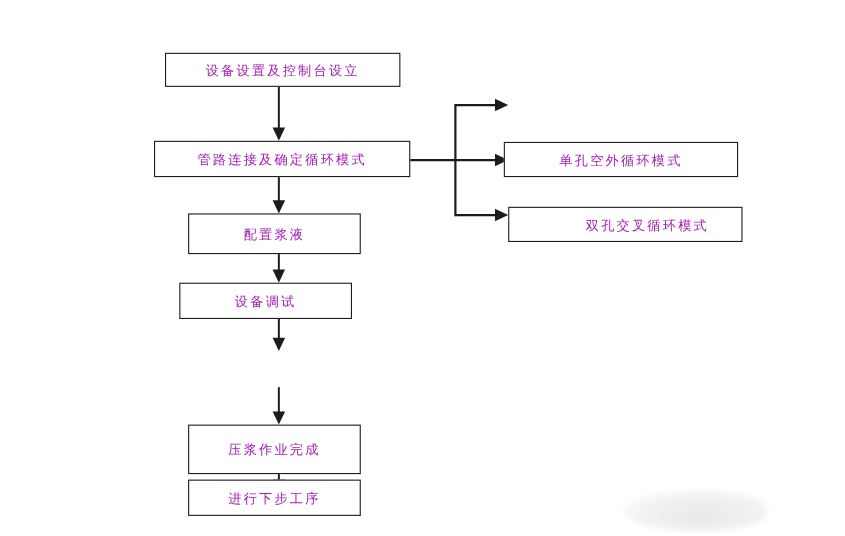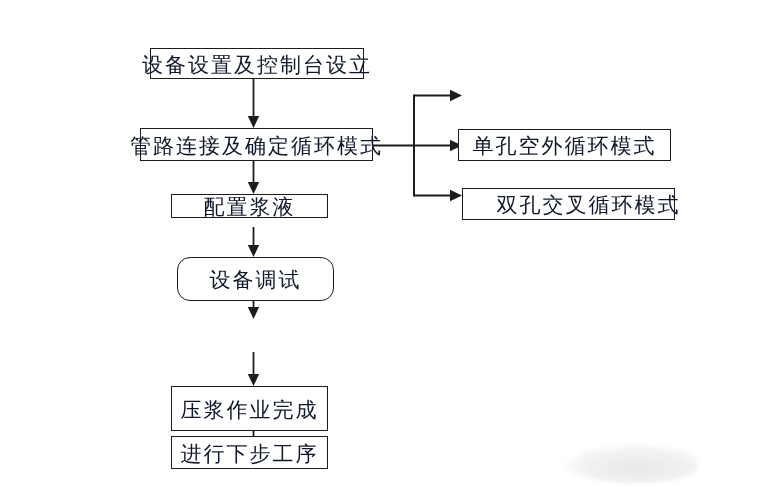--- a/index.html
+++ b/index.html
@@ -25,32 +25,32 @@
   .node {
     position: absolute;
     box-sizing: border-box;
     border: 1.5px solid #1c1c1c;
     background: #ffffff;
     display: flex;
     align-items: center;
     justify-content: center;
   }
   .node-label {
-    font-size: 21px;
-    color: #0f172a;
+    font-size: 12px;
+    color: #a21caf;
     letter-spacing: 2px;
     white-space: nowrap;
     line-height: 1;
     padding-top: 1px;
   }
   
   .n-setup     { left: 150px; top: 48px;  width: 214px; height: 31px; }
   .n-pipeline  { left: 140px; top: 128px; width: 233px; height: 33px; }
-  .n-slurry    { left: 171px; top: 194px; width: 157px; height: 24px; }
-  .n-debug     { left: 177px; top: 257px; width: 157px; height: 44px; border-radius: 13px; }
+  .n-slurry    { left: 171px; top: 194px; width: 157px; height: 37px; }
+  .n-debug     { left: 163px; top: 257px; width: 157px; height: 33px; }
   .n-grouting  { left: 171px; top: 319px; width: 157px; height: 33px; }
   .n-complete  { left: 171px; top: 386px; width: 157px; height: 45px; }
   .n-next      { left: 171px; top: 436px; width: 157px; height: 33px; }
   
   .n-mode1     { left: 462px; top: 80px;  width: 213px; height: 32px; }
   .n-mode2     { left: 458px; top: 129px; width: 213px; height: 32px; }
   .n-mode3     { left: 462px; top: 188px; width: 213px; height: 32px; padding-left: 40px; }
   
   .smudge {
     position: absolute;

